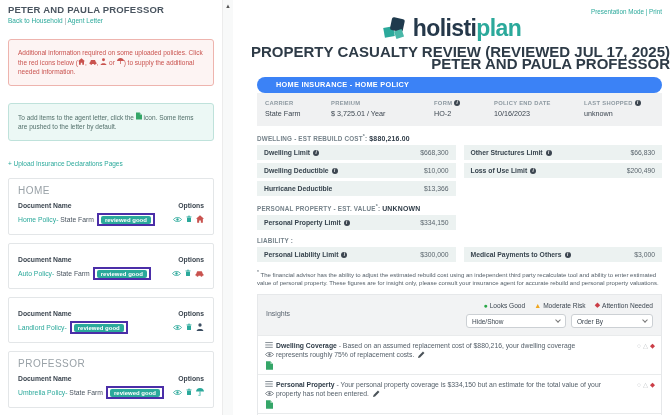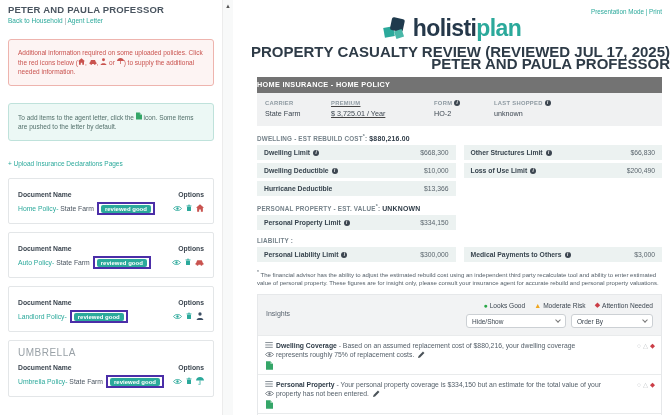--- a/index.html
+++ b/index.html
@@ -37,25 +37,25 @@
 
   
   .main { position: absolute; left: 233px; top: 0; width: 437px; height: 415px; }
   .toplinks { position: absolute; top: 8px; right: 8px; font-size: 6.3px; }
   .logo-row { display: flex; justify-content: center; align-items: center; margin-top: 15px; gap: 5px; }
   .logo-word { font-size: 23px; font-weight: 700; color: #25384a; letter-spacing: -.6px; }
   .logo-word .p2 { color: #2ba99b; font-weight: 700; }
   .titles { text-align: right; margin-top: 4px; font-size: 15px; font-weight: 700; color: #2e3b47; line-height: 11.5px; }
   .content { margin: 8px 8px 0 24px; }
 
-  .bar { background: #737373; color: #fff; font-size: 7.3px; font-weight: 700; height: 16px; line-height: 16px; padding-left: 0; letter-spacing: .3px; }
+  .bar { background: #3b82f6; color: #fff; font-size: 7.3px; font-weight: 700; height: 16px; line-height: 16px; padding-left: 19px; letter-spacing: .3px; border-radius: 8px; }
   .inforow { background: #f0f1f2; display: flex; padding: 7px 8px 8px 8px; }
   .ic-cell .l { font-size: 5.8px; color: #8d99a1; font-weight: 700; letter-spacing: .3px; display: flex; align-items: center; gap: 2px; }
   .ic-cell .v { font-size: 7.2px; color: #3c4650; margin-top: 3px; }
-  .w1 { width: 66px; } .w2 { width: 103px; text-decoration: underline; } .w3 { width: 60px; } .w4 { width: 90px; } .w5 { flex: 1; }
+  .w1 { width: 66px; } .w2 { width: 103px; } .w3 { width: 60px; } .w4 { width: 90px; } .w5 { flex: 1; }
 
   .secheader { margin: 7px 0 3px; font-size: 6.3px; font-weight: 700; color: #75828a; letter-spacing: .2px; }
   .secheader .val { color: #2e3b47; font-size: 6.9px; }
   .grid { display: grid; grid-template-columns: 1fr 1fr; column-gap: 8px; row-gap: 3px; }
   .cell { background: #ecf2f1; display: flex; justify-content: space-between; align-items: center; padding: 4px 7px; }
   .cell .cl { font-size: 6.8px; font-weight: 700; color: #37444e; display: flex; align-items: center; gap: 3px; }
   .cell .cv { font-size: 6.8px; color: #5a656d; }
   .cell.empty { background: transparent; }
   .info-i { display: inline-block; width: 6px; height: 6px; border-radius: 50%; background: #3c4650; color: #fff; font-size: 4.5px; line-height: 6.2px; text-align: center; font-weight: 700; font-style: italic; }
   .footnote { margin-top: 6px; font-size: 6px; color: #55606a; line-height: 8px; }
@@ -122,20 +122,21 @@
           <path d="M0 0 H7 L11 4 V13 H0 Z" fill="currentColor"></path>
           <path d="M7 0 L7 4 H11 Z" fill="#fff" opacity="0.5"></path>
         </svg>
       </span><span> icon. Some items are pushed to the letter by default.</span>
   </div>
 
   <span class="upload link">+ Upload Insurance Declarations Pages</span>
 
   
   <div class="card">
+    <div class="card-title">HOME</div>
     <div class="card-cols">
       <span>Document Name</span>
       <span>Options</span>
     </div>
     <div class="doc-row">
       <span class="doc"><span class="link">Home Policy-</span><span class="sfx"> State Farm</span><span class="hl"><span class="badge">reviewed good</span></span></span>
       <span class="opts">
         <span class="icon ic-teal">
             <svg width="9" height="7" viewBox="0 0 16 12">
               <path d="M1 6 C4 1.2 12 1.2 15 6 C12 10.8 4 10.8 1 6 Z" fill="none" stroke="currentColor" stroke-width="1.6"></path>
@@ -218,21 +219,21 @@
               <circle cx="6" cy="3" r="2.5" fill="currentColor"></circle>
               <path d="M1 12 C1 8.2 11 8.2 11 12 Z" fill="currentColor"></path>
             </svg>
           </span>
       </span>
     </div>
   </div>
 
   
   <div class="card">
-    <div class="card-title">UMBRELLA</div>
+    <div class="card-title">PROFESSOR</div>
     <div class="card-cols">
       <span>Document Name</span>
       <span>Options</span>
     </div>
     <div class="doc-row">
       <span class="doc"><span class="link">Umbrella Policy-</span><span class="sfx"> State Farm</span><span class="hl"><span class="badge">reviewed good</span></span></span>
       <span class="opts">
         <span class="icon ic-teal">
             <svg width="9" height="7" viewBox="0 0 16 12">
               <path d="M1 6 C4 1.2 12 1.2 15 6 C12 10.8 4 10.8 1 6 Z" fill="none" stroke="currentColor" stroke-width="1.6"></path>
@@ -298,20 +299,26 @@
             <span>PREMIUM</span>
           </div>
         <div class="v">$ 3,725.01 / Year</div>
       </div>
       <div class="ic-cell w3">
         <div class="l">
             <span>FORM</span>
             <span class="info-i">i</span>
           </div>
         <div class="v">HO-2</div>
+      </div>
+      <div class="ic-cell w4">
+        <div class="l">
+            <span>POLICY END DATE</span>
+          </div>
+        <div class="v">10/16/2023</div>
       </div>
       <div class="ic-cell w5">
         <div class="l">
             <span>LAST SHOPPED</span>
             <span class="info-i">i</span>
           </div>
         <div class="v">unknown</div>
       </div>
     </div>
 

